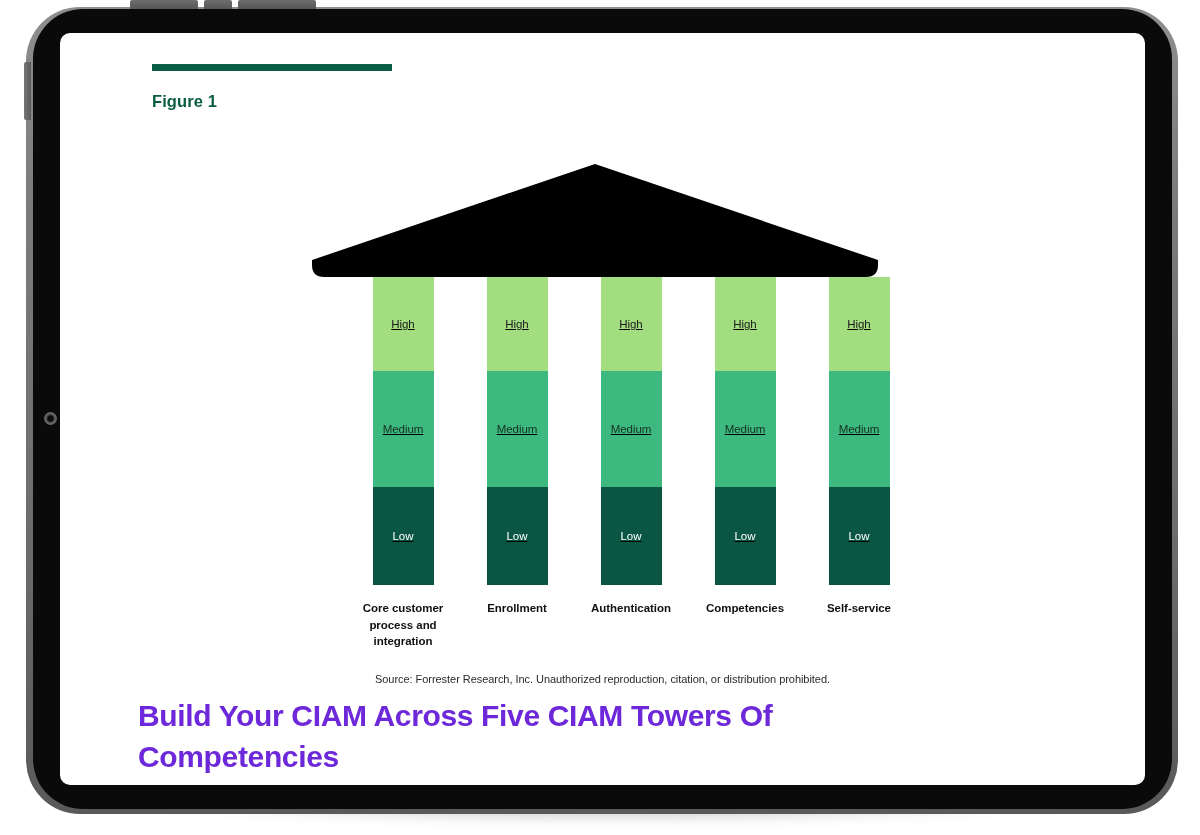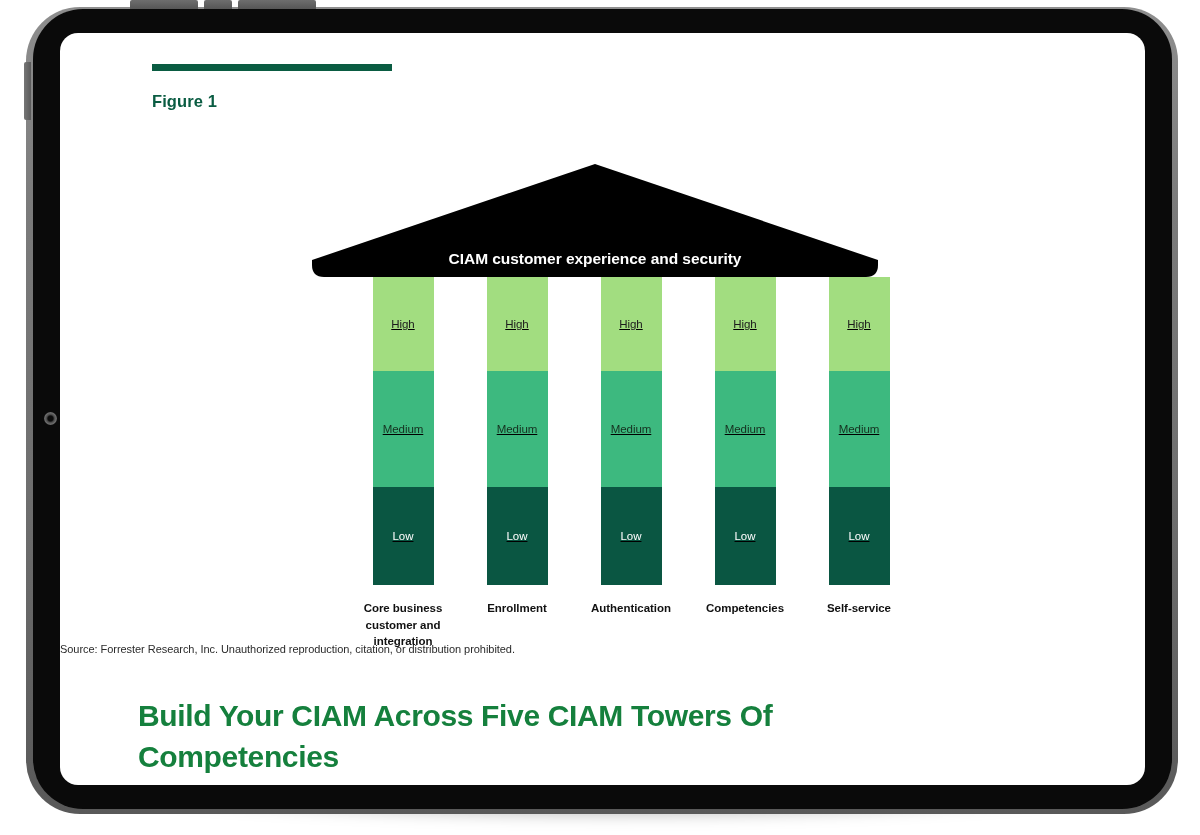--- a/index.html
+++ b/index.html
@@ -85,21 +85,21 @@
   }
 
   
   #screen {
     position: absolute;
     left: 60px;
     top: 33px;
     width: 1085px;
     height: 752px;
     background: #ffffff;
-    border-radius: 18px;
+    border-radius: 10px;
     overflow: hidden;
     z-index: 3;
   }
 
   
   #figure-rule {
     position: absolute;
     left: 92px;
     top: 31px;
     width: 240px;
@@ -191,37 +191,37 @@
     font-size: 11.5px;
     font-weight: bold;
     color: #111111;
     line-height: 16.5px;
     letter-spacing: -0.05px;
   }
 
   #source-note {
     position: absolute;
     left: 0px;
-    top: 610px;
+    top: 640px;
     width: 1085px;
-    text-align: left;
+    text-align: center;
     font-size: 11px;
     color: #2a2a2a;
     letter-spacing: -0.05px;
   }
 
   
   #headline {
     position: absolute;
     left: 78px;
     top: 662px;
     width: 820px;
     font-size: 30px;
     font-weight: bold;
-    color: #15803d;
+    color: #6d28d9;
     line-height: 41px;
     letter-spacing: -0.35px;
   }
 </style>
 </head>
 <body>
 
 <div id="device-shadow"></div>
 <div id="device-outer"></div>
 
@@ -238,31 +238,30 @@
   <div id="figure-rule"></div>
   <div id="figure-label">Figure 1</div>
 
   <div id="temple">
 
     <div id="roof">
       <svg width="570" height="113" viewBox="0 0 570 113" xmlns="http://www.w3.org/2000/svg">
         <path d="M 285 0 L 568 96 L 568 101 Q 568 113 556 113 L 14 113 Q 2 113 2 101 L 2 96 Z" fill="#000000"></path>
       </svg>
     </div>
-    <div id="roof-text">CIAM customer experience and security</div>
 
     <div id="columns">
 
       <div class="column-group" style="left:36px;">
         <div class="column">
           <div class="band band-high">High</div>
           <div class="band band-medium">Medium</div>
           <div class="band band-low">Low</div>
         </div>
-        <div class="column-label">Core business customer and integration</div>
+        <div class="column-label">Core customer process and integration</div>
       </div>
 
       <div class="column-group" style="left:150px;">
         <div class="column">
           <div class="band band-high">High</div>
           <div class="band band-medium">Medium</div>
           <div class="band band-low">Low</div>
         </div>
         <div class="column-label">Enrollment</div>
       </div>

